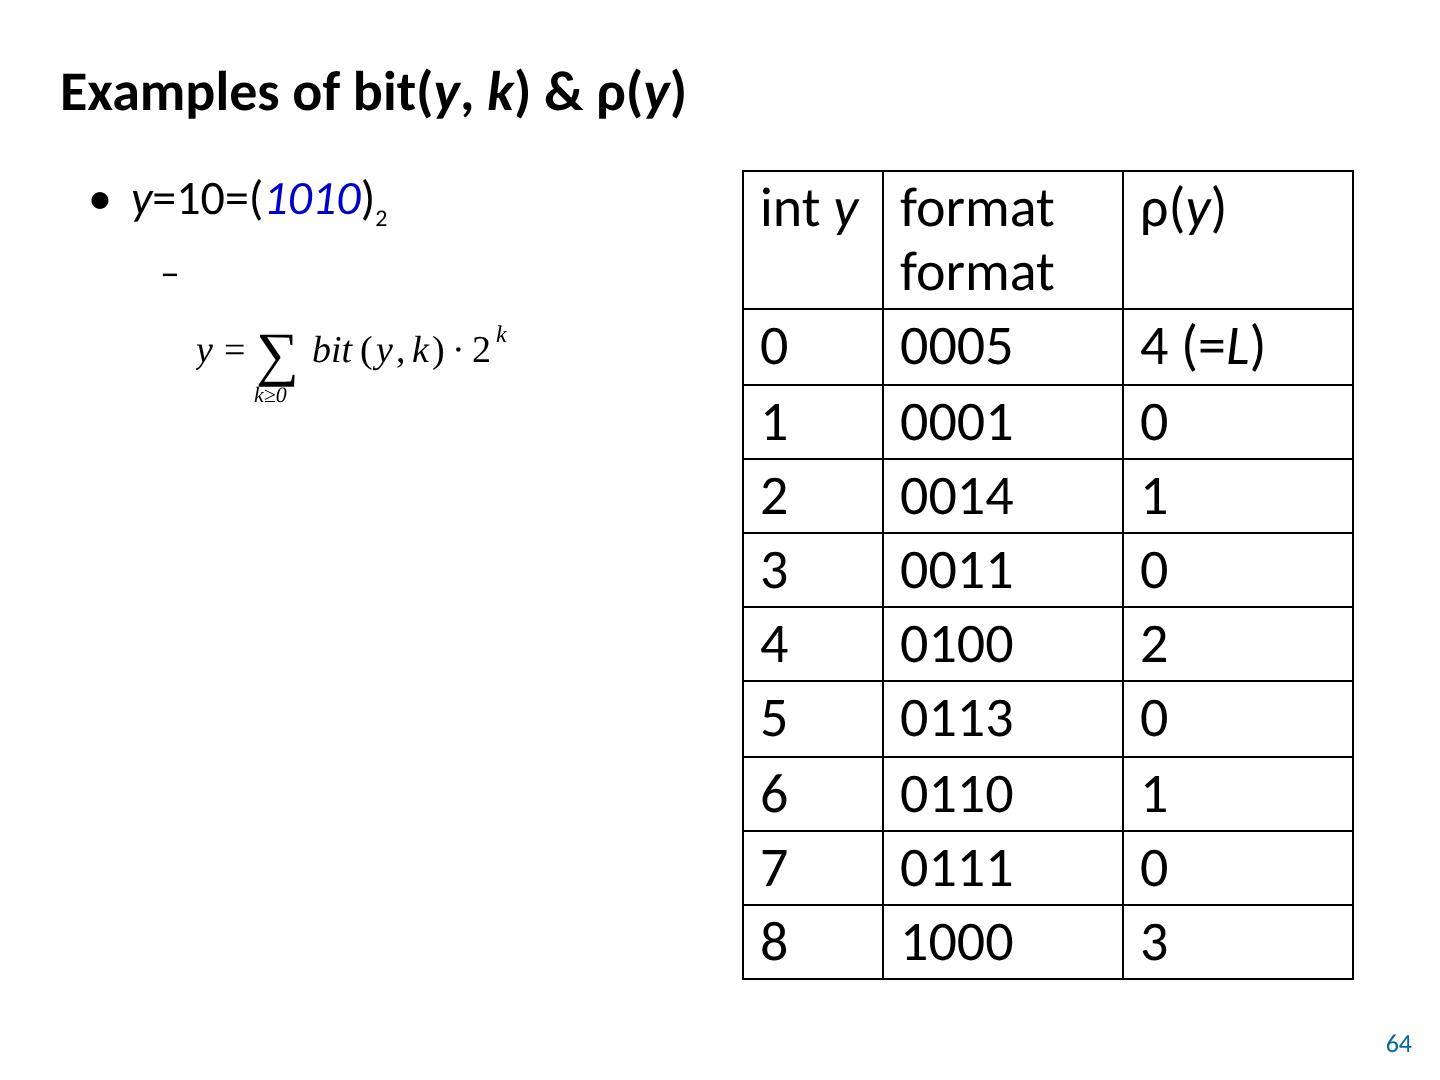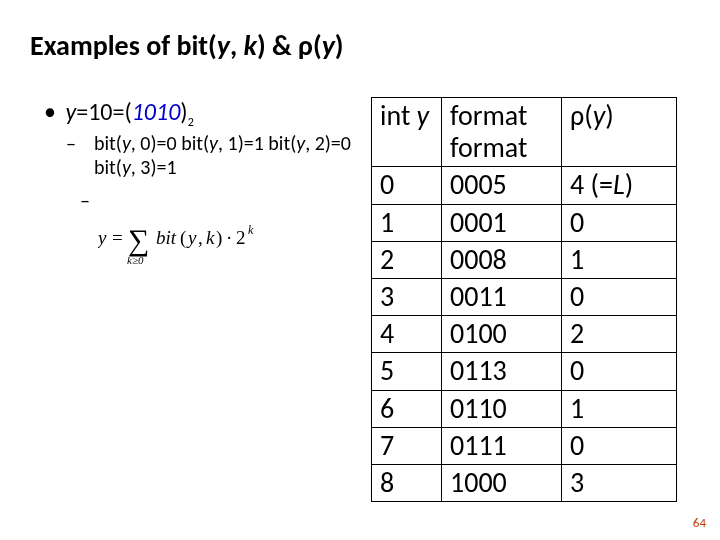--- a/index.html
+++ b/index.html
@@ -8,21 +8,21 @@
     height: 540px;
     background: #fff;
     font-family: "Calibri", "Arial", sans-serif;
     color: #000;
     position: relative;
     padding: 28px 30px 0 30px;
   }
   .title {
     font-size: 28px;
     font-weight: 700;
-    margin-bottom: 34px;
+    margin-bottom: 22px;
   }
   .content {
     display: flex;
     align-items: flex-start;
   }
   .left {
     width: 335px;
     padding-left: 8px;
   }
   .b1 {
@@ -68,42 +68,38 @@
   }
   th { font-weight: 400; }
   .col-int { width: 70px; }
   .col-bin { width: 120px; }
   .col-rho { width: 115px; }
   .pagenum {
     position: absolute;
     right: 14px;
     bottom: 10px;
     font-size: 13px;
-    color: #c2410c;
+    color: #0369a1;
   }
 </style>
 </head>
 <body>
 
 <div class="title">
   <span>Examples of bit(</span><span class="italic">y</span><span>, </span><span class="italic">k</span><span>) &amp; ρ(</span><span class="italic">y</span><span>)</span>
 </div>
 
 <div class="content">
 
   <div class="left">
     <div class="b1">
       <span class="bullet">•</span>
       <span class="italic">y</span><span>=10=(</span><span class="blue">1010</span><span>)</span><span class="sub2">2</span>
     </div>
 
-    <div class="b2">
-      <span class="dash">–</span><span>bit(</span><span class="italic">y</span><span>, 0)=0 bit(</span><span class="italic">y</span><span>, 1)=1</span>
-      <span>bit(</span><span class="italic">y</span><span>, 2)=0 bit(</span><span class="italic">y</span><span>, 3)=1</span>
-    </div>
 
     <div class="b3">
       <span class="dash">–</span>
     </div>
     <div class="formula">
       <svg width="220" height="52" viewBox="0 0 220 52">
         <text x="0" y="30" font-family="serif" font-style="italic" font-size="19">y</text>
         <text x="14" y="30" font-family="serif" font-size="19">=</text>
         <text x="30" y="36" font-family="serif" font-size="30">∑</text>
         <text x="29" y="50" font-family="serif" font-style="italic" font-size="11">k≥0</text>
@@ -134,21 +130,21 @@
           <td>0005</td>
           <td><span>4 (=</span><span class="italic">L</span><span>)</span></td>
         </tr>
         <tr>
           <td>1</td>
           <td>0001</td>
           <td>0</td>
         </tr>
         <tr>
           <td>2</td>
-          <td>0008</td>
+          <td>0014</td>
           <td>1</td>
         </tr>
         <tr>
           <td>3</td>
           <td>0011</td>
           <td>0</td>
         </tr>
         <tr>
           <td>4</td>
           <td>0100</td>

